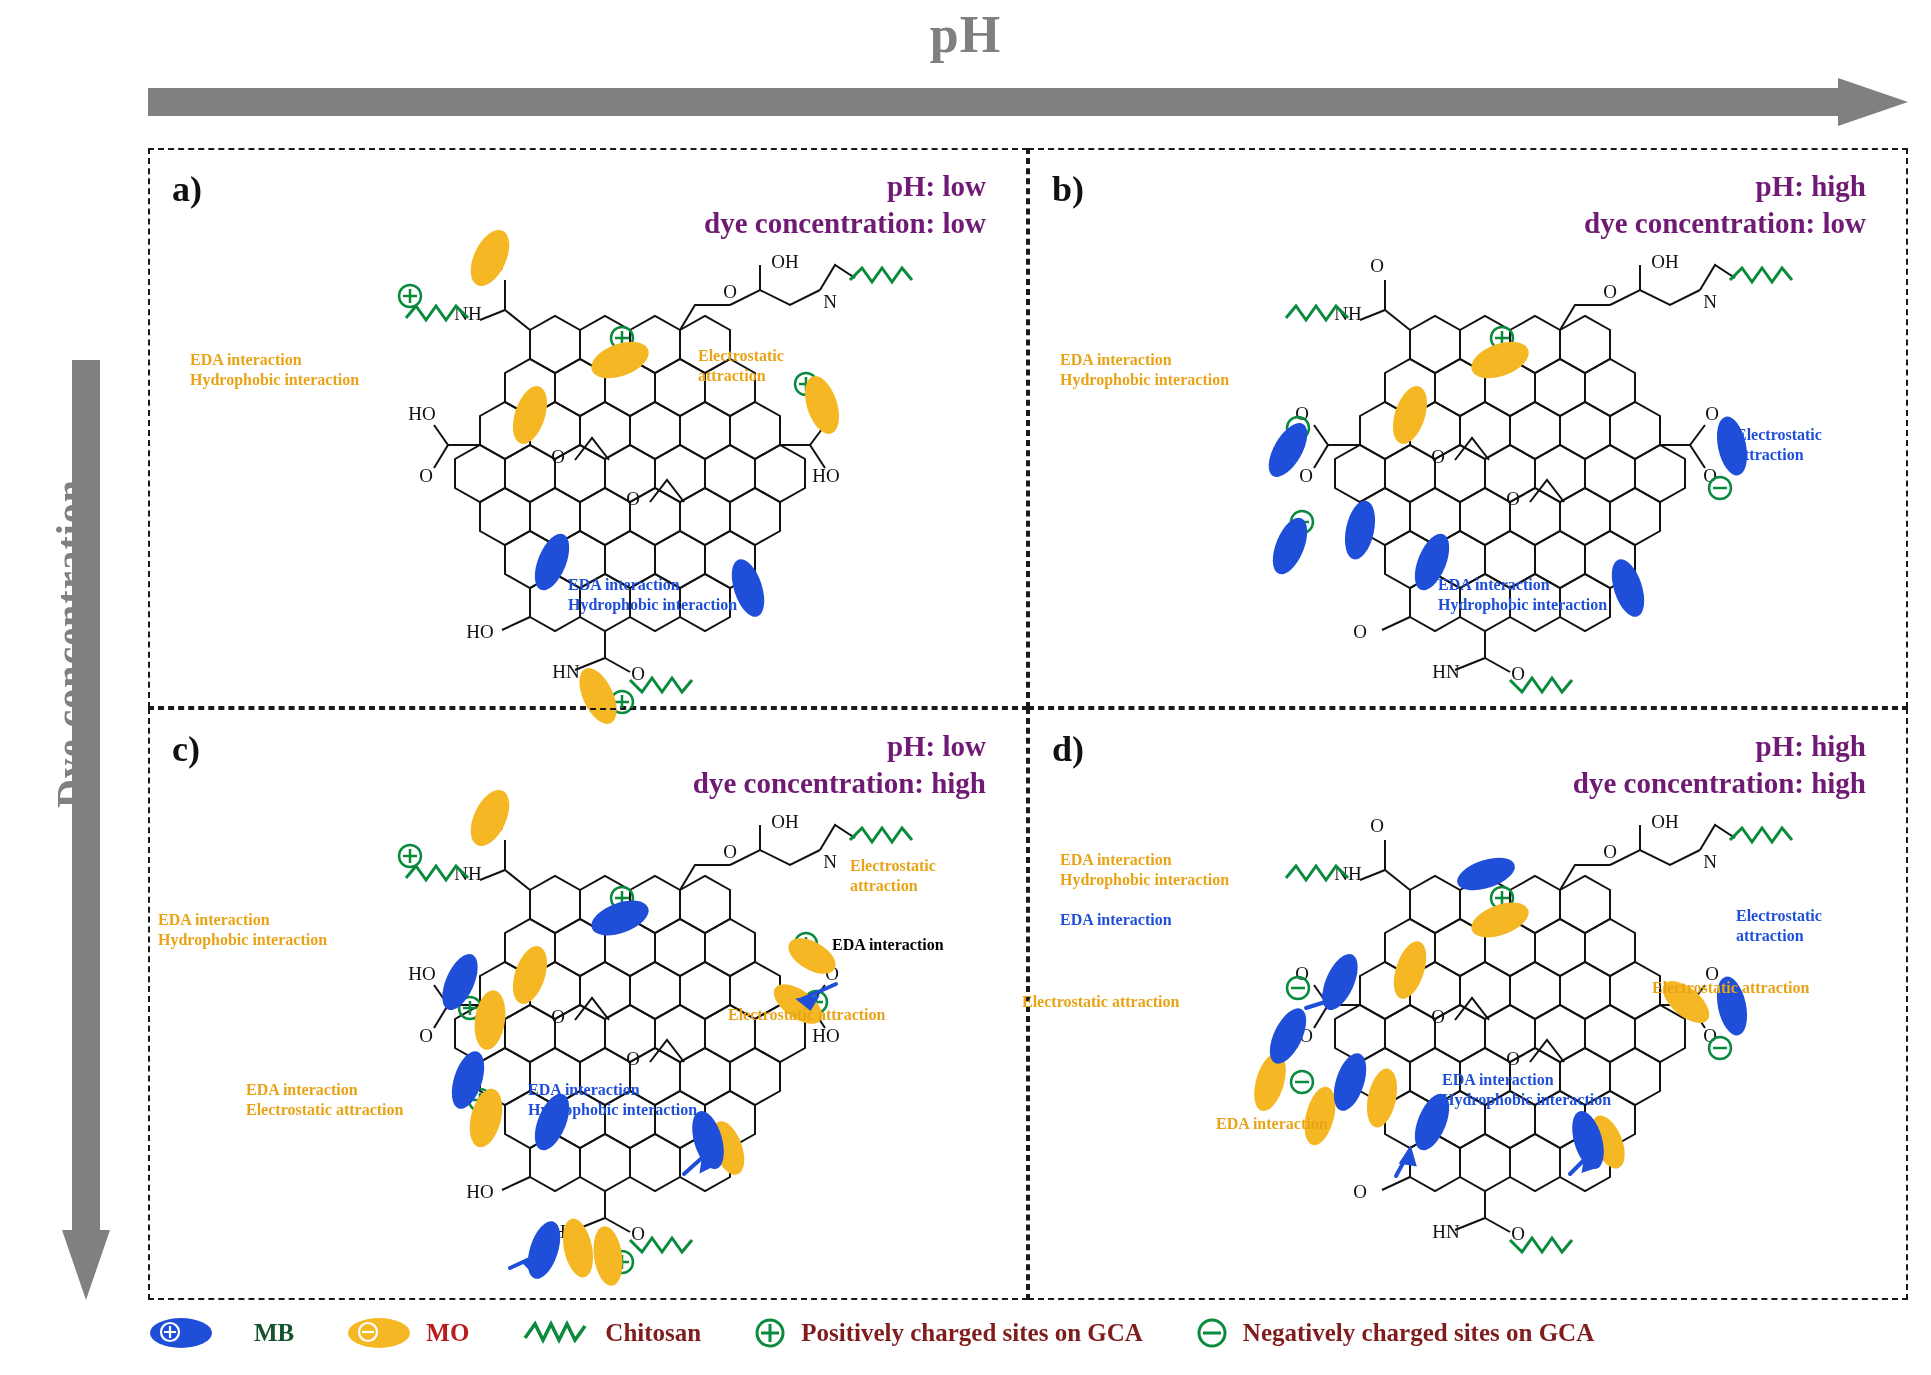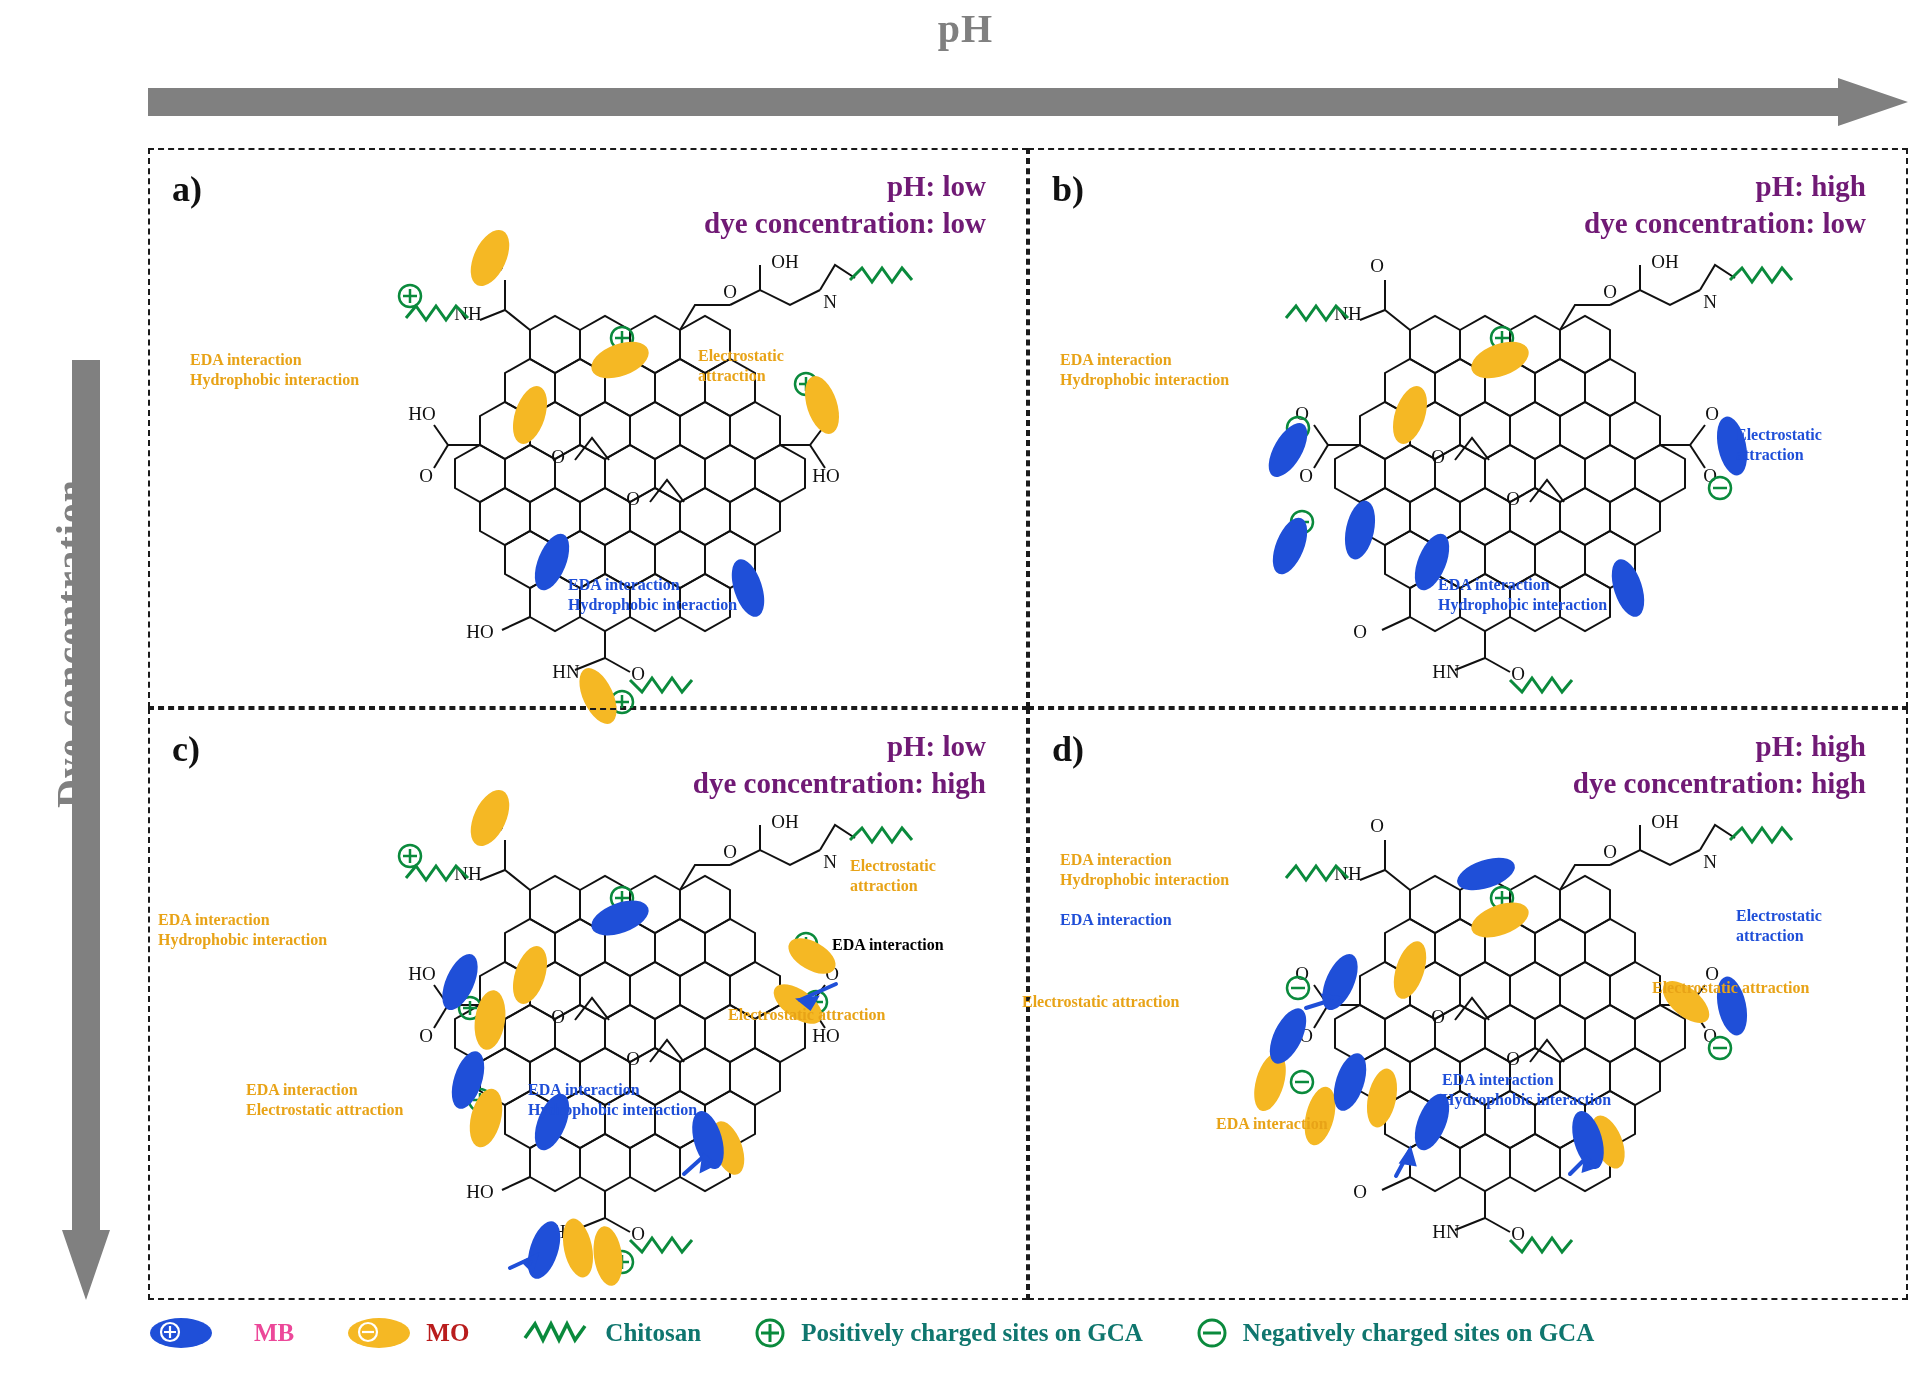--- a/index.html
+++ b/index.html
@@ -4,21 +4,21 @@
 <style>
   html,body{margin:0;padding:0;}
   body{
     width:1931px;height:1375px;background:#ffffff;
     font-family:"Liberation Serif", serif;
     position:relative;overflow:hidden;
   }
   
   #ph-axis-label{
     position:absolute;left:0;top:5px;width:1931px;text-align:center;
-    font-size:40px;font-weight:bold;color:#808080;letter-spacing:1px;
+    font-size:52px;font-weight:bold;color:#808080;letter-spacing:1px;
   }
   #ph-arrow{
     position:absolute;left:148px;top:78px;width:1760px;height:48px;
   }
   #dye-axis-label{
     position:absolute;left:-230px;top:620px;width:600px;text-align:center;
     transform:rotate(-90deg);transform-origin:center center;
     font-size:40px;font-weight:bold;color:#808080;letter-spacing:1px;
   }
   #dye-arrow{
@@ -49,22 +49,22 @@
   }
   .annot.orange{color:#E8A317;}
   .annot.blue{color:#1F4FD8;}
 
   
   #legend{
     position:absolute;left:148px;top:1302px;width:1760px;height:62px;
     display:flex;align-items:center;
   }
   .legend-item{display:flex;align-items:center;margin-right:52px;}
-  .legend-text{font-size:25px;font-weight:bold;margin-left:14px;color:#0f766e;}
-  .legend-text.mb{color:#ec4899;margin-left:40px;}
+  .legend-text{font-size:25px;font-weight:bold;margin-left:14px;color:#7f1d1d;}
+  .legend-text.mb{color:#14532d;margin-left:40px;}
   .legend-text.mo{color:#b91c1c;}
 
   
   .gca{position:absolute;}
   svg{display:block;overflow:visible;}
 </style>
 </head>
 <body>
 
 <div id="ph-axis-label">pH</div>

